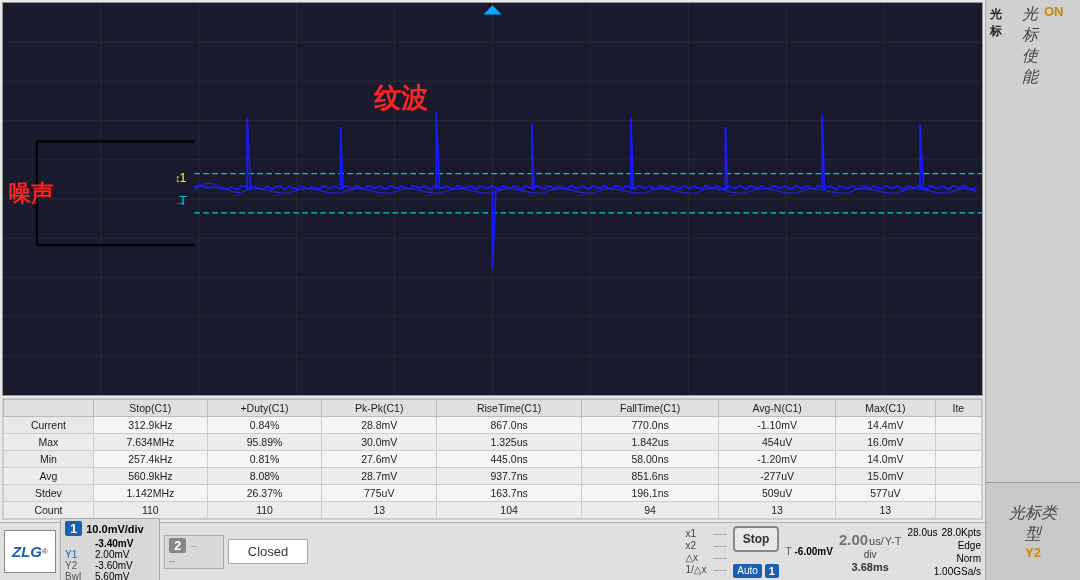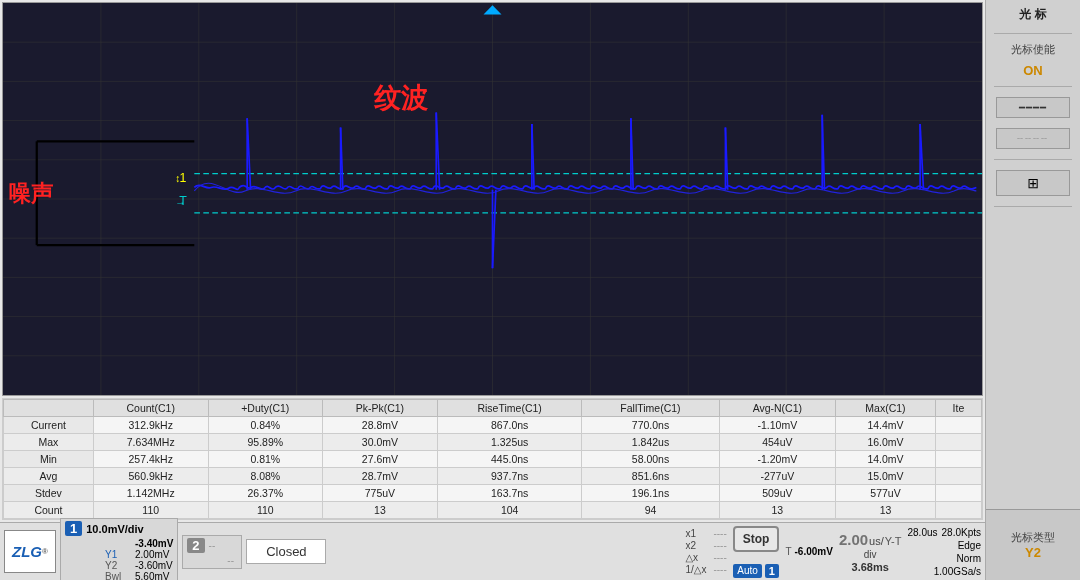--- a/index.html
+++ b/index.html
@@ -138,21 +138,20 @@
       font-weight: bold;
       font-size: 13px;
       padding: 0 5px;
       border-radius: 2px;
     }
 
     .ch-detail-row {
       display: flex;
       gap: 2px;
       align-items: center;
-      margin-left: 40px;
     }
 
     .ch-detail-label {
       color: #555;
       min-width: 28px;
     }
 
     .ch-detail-value {
       color: #000;
       font-weight: bold;
@@ -175,37 +174,38 @@
       width: 95px;
       background: #d0d0d0;
       display: flex;
       flex-direction: column;
       border-left: 1px solid #aaa;
     }
 
     .right-top-section {
       flex: 1;
       display: flex;
-      flex-direction: column;
+      flex-direction: row;
       padding: 4px;
       gap: 6px;
     }
 
     .right-label {
       text-align: center;
       font-size: 12px;
       color: #222;
       padding: 2px 0;
       font-weight: bold;
     }
 
     .right-sublabel {
       text-align: center;
-      font-size: 11px;
+      font-size: 16px;
       color: #444;
+      font-style: italic;
     }
 
     .right-value {
       text-align: center;
       font-size: 13px;
       font-weight: bold;
     }
 
     .right-value-on {
       color: #cc8800;
@@ -519,21 +519,21 @@
 
       <text x="330" y="90" fill="#ff2222" font-size="24" font-weight="bold" font-family="SimSun, serif">纹波</text>
     </svg>
   </div>
 
   <div class="measurement-table-container">
     <table class="measurement-table">
       <thead>
         <tr>
           <th></th>
-          <th>Count(C1)</th>
+          <th>Stop(C1)</th>
           <th>+Duty(C1)</th>
           <th>Pk-Pk(C1)</th>
           <th>RiseTime(C1)</th>
           <th>FallTime(C1)</th>
           <th>Avg-N(C1)</th>
           <th>Max(C1)</th>
           <th>Ite</th>
         </tr>
       </thead>
       <tbody id="meas-tbody">

